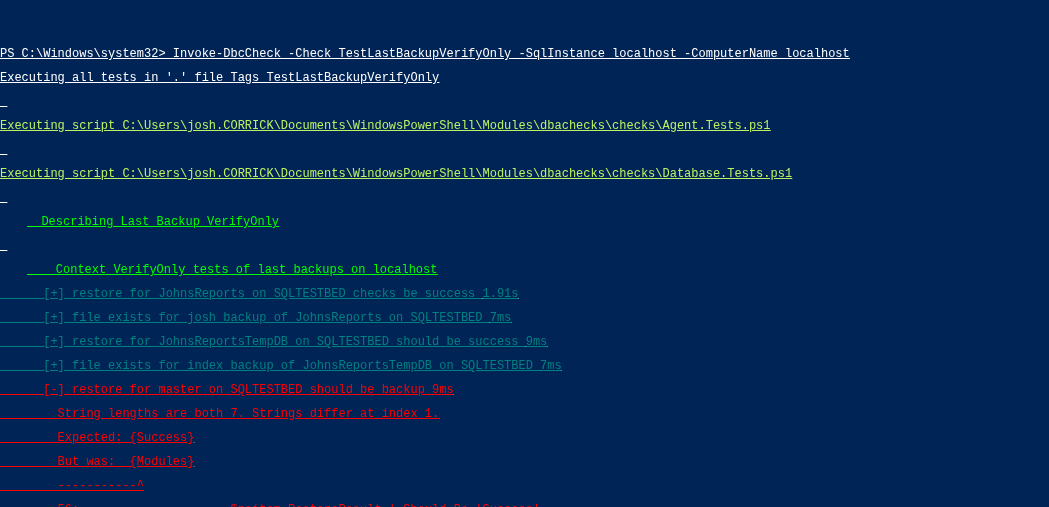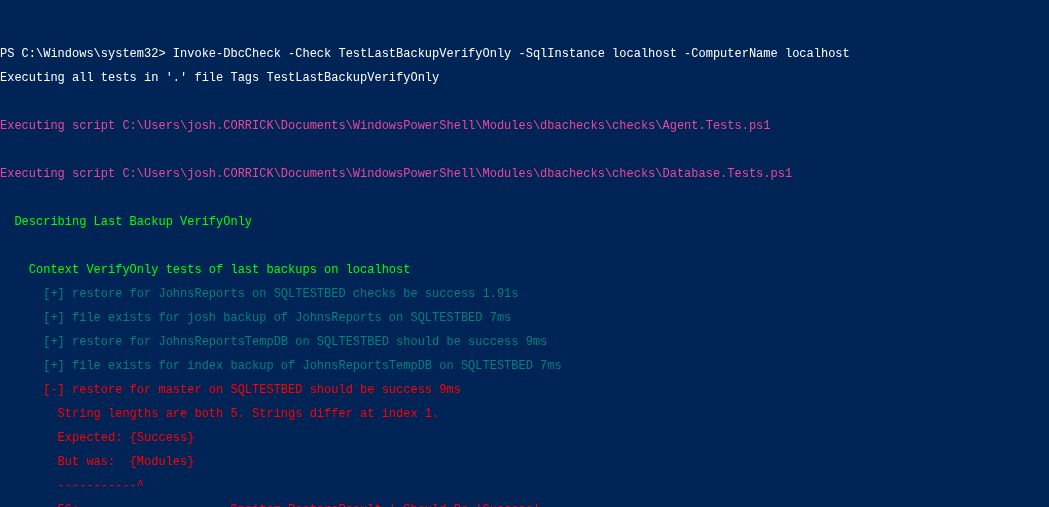--- a/index.html
+++ b/index.html
@@ -1,29 +1,29 @@
 <!DOCTYPE html>
 <html><head>
   <meta charset="utf-8">
   <style>
-    * { margin: 0; padding: 0; box-sizing: border-box; }
+    * { margin: 0; padding: 0; box-sizing: border-box; text-decoration: underline; }
     body {
       background: #012456;
       font-family: 'Consolas', 'Courier New', monospace;
       font-size: 12px;
       line-height: 12px;
       color: #fff;
       width: 1049px;
       height: 507px;
       overflow: hidden;
       white-space: pre;
     }
     .white { color: #ffffff; }
-    .cyan { color: #ec4899; }
-    .green { color: #00ff00; }
+    .cyan { color: #bef264; }
+    .green { color: #00ff00; padding-left: 27px; }
     .darkgreen { color: #008080; }
     .red { color: #ff0000; }
     .line { display: block; }
   </style>
 </head>
 <body>
 
 
 
 <span class="line white">PS C:\Windows\system32&gt; Invoke-DbcCheck -Check TestLastBackupVerifyOnly -SqlInstance localhost -ComputerName localhost</span>
@@ -33,22 +33,22 @@
 <span class="line"> </span>
 <span class="line cyan">Executing script C:\Users\josh.CORRICK\Documents\WindowsPowerShell\Modules\dbachecks\checks\Database.Tests.ps1</span>
 <span class="line"> </span>
 <span class="line green">  Describing Last Backup VerifyOnly</span>
 <span class="line"> </span>
 <span class="line green">    Context VerifyOnly tests of last backups on localhost</span>
 <span class="line"><span class="darkgreen">      [+] restore for JohnsReports on SQLTESTBED checks be success </span><span class="darkgreen">1.91s</span></span>
 <span class="line"><span class="darkgreen">      [+] file exists for josh backup of JohnsReports on SQLTESTBED </span><span class="darkgreen">7ms</span></span>
 <span class="line"><span class="darkgreen">      [+] restore for JohnsReportsTempDB on SQLTESTBED should be success </span><span class="darkgreen">9ms</span></span>
 <span class="line"><span class="darkgreen">      [+] file exists for index backup of JohnsReportsTempDB on SQLTESTBED </span><span class="darkgreen">7ms</span></span>
-<span class="line"><span class="red">      [-] restore for master on SQLTESTBED should be success </span><span class="red">9ms</span></span>
-<span class="line red">        String lengths are both 5. Strings differ at index 1.</span>
+<span class="line"><span class="red">      [-] restore for master on SQLTESTBED should be backup </span><span class="red">9ms</span></span>
+<span class="line red">        String lengths are both 7. Strings differ at index 1.</span>
 <span class="line red">        Expected: {Success}</span>
 <span class="line red">        But was:  {Modules}</span>
 <span class="line red">        -----------^</span>
 <span class="line red">        56:                     $psitem.RestoreResult | Should Be 'Success'</span>
 
 
 
 
 
 

